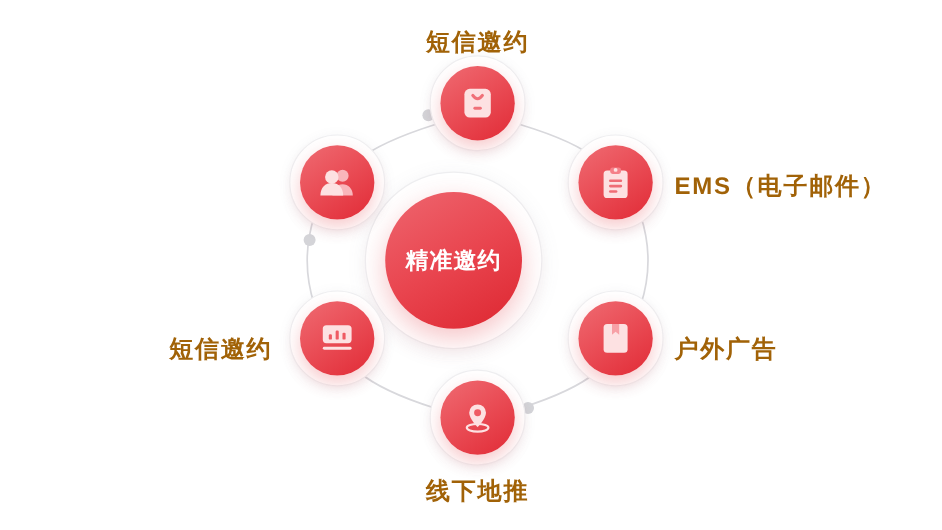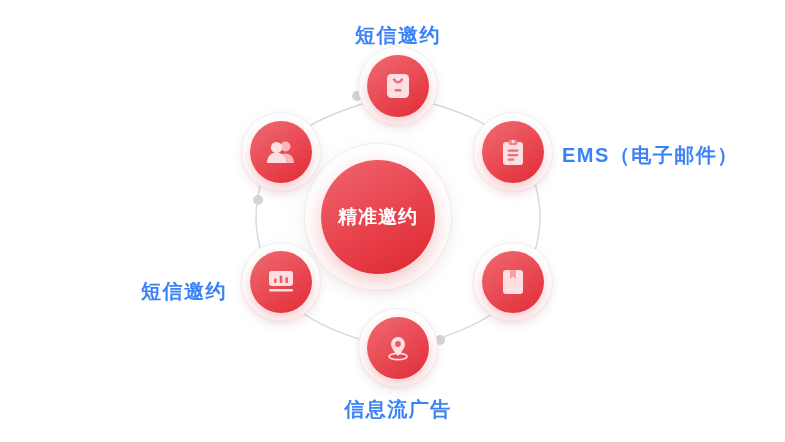--- a/index.html
+++ b/index.html
@@ -38,21 +38,21 @@
     background:linear-gradient(150deg,#ee666f 0%,#e9454f 50%,#dd2630 100%);
     box-shadow:0 8px 22px rgba(226,60,70,.30);
     display:flex;align-items:center;justify-content:center;
   }
   .center-label{
     color:#ffffff;font-size:19px;font-weight:700;letter-spacing:1px;
     white-space:nowrap;
   }
 
   .lbl{
-    position:absolute;color:#3b82f6;font-size:20px;font-weight:700;
+    position:absolute;color:#a16207;font-size:20px;font-weight:700;
     letter-spacing:1.5px;white-space:nowrap;
   }
   .lbl.top{left:398px;top:35px;transform:translate(-50%,-50%);}
   .lbl.bottom{left:398px;top:409px;transform:translate(-50%,-50%);}
   .lbl.left-up{right:558px;top:155px;transform:translateY(-50%);}
   .lbl.left-dn{right:558px;top:291px;transform:translateY(-50%);}
   .lbl.right-up{left:562px;top:155px;transform:translateY(-50%);}
   .lbl.right-dn{left:562px;top:291px;transform:translateY(-50%);}
 </style>
 </head>
@@ -121,34 +121,35 @@
     <div class="halo"></div>
     <div class="bubble">
       <span>
         <svg width="22" height="26" viewBox="0 0 22 26">
           <rect x="1" y="1" width="20" height="24" rx="3" fill="#fde1e2"></rect>
           <path d="M8 1 h6 v9 l-3-2.6 -3 2.6 z" fill="#f7a0a6"></path>
         </svg>
       </span>
     </div>
   </div>
+  <div class="lbl right-dn">户外广告</div>
 
   <div class="node" style="left:398px;top:348px;">
     <div class="halo"></div>
     <div class="bubble">
       <span>
         <svg width="28" height="28" viewBox="0 0 28 28">
           <path d="M14 3 a7 7 0 0 0 -7 7 c0 5 7 12 7 12 s7 -7 7 -12 a7 7 0 0 0 -7 -7 z" fill="#fde1e2"></path>
           <circle cx="14" cy="10" r="2.9" fill="#ef5a63"></circle>
           <ellipse cx="14" cy="22.5" rx="9" ry="3.2" fill="none" stroke="#fde1e2" stroke-width="1.8"></ellipse>
         </svg>
       </span>
     </div>
   </div>
-  <div class="lbl bottom">信息流广告</div>
+  <div class="lbl bottom">线下地推</div>
 
   <div class="node" style="left:281px;top:282px;">
     <div class="halo"></div>
     <div class="bubble">
       <span>
         <svg width="28" height="24" viewBox="0 0 28 24">
           <rect x="2" y="1" width="24" height="15" rx="3" fill="#fde1e2"></rect>
           <rect x="7" y="8.5" width="2.6" height="4.5" rx="1" fill="#ef5a63"></rect>
           <rect x="12.7" y="5.5" width="2.6" height="7.5" rx="1" fill="#ef5a63"></rect>
           <rect x="18.4" y="7.2" width="2.6" height="5.8" rx="1" fill="#ef5a63"></rect>

